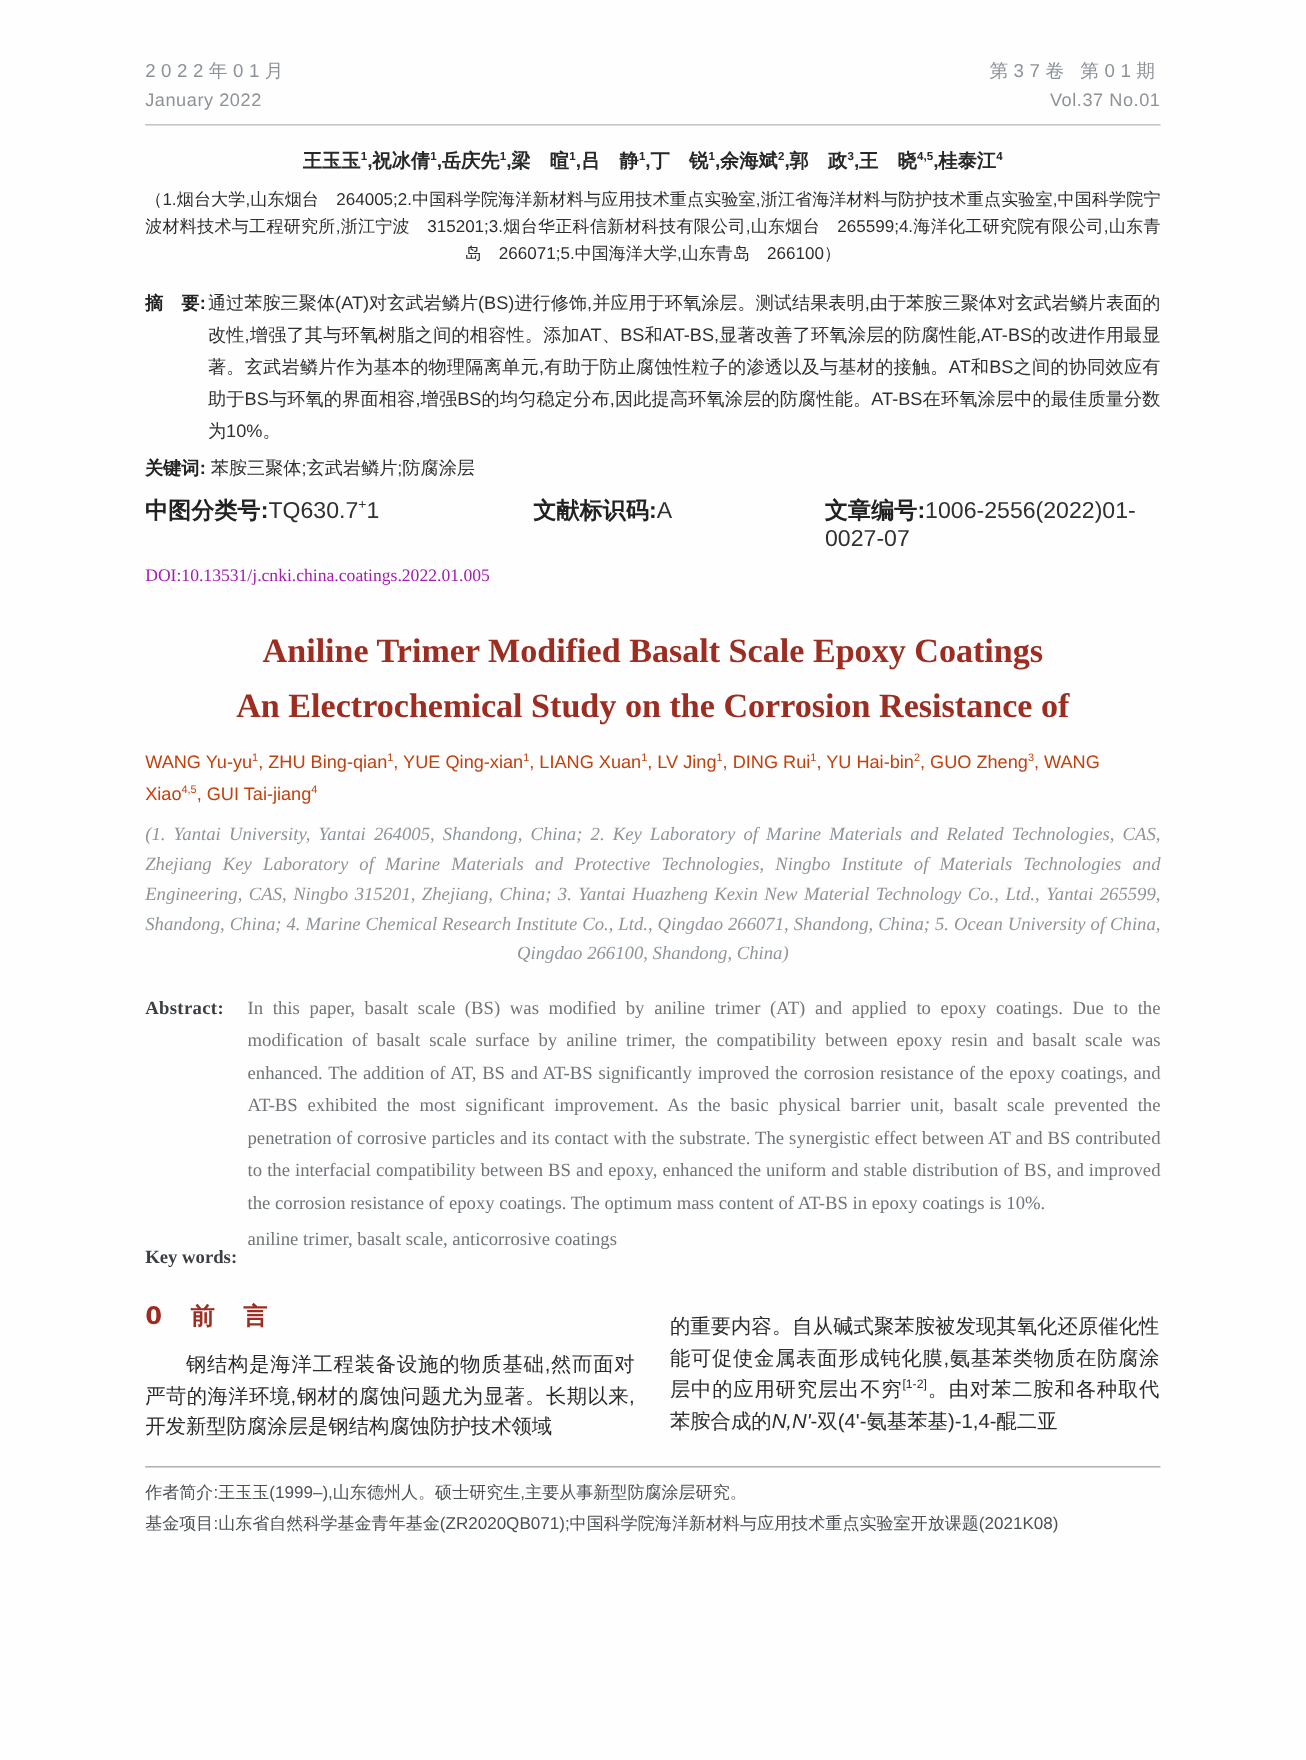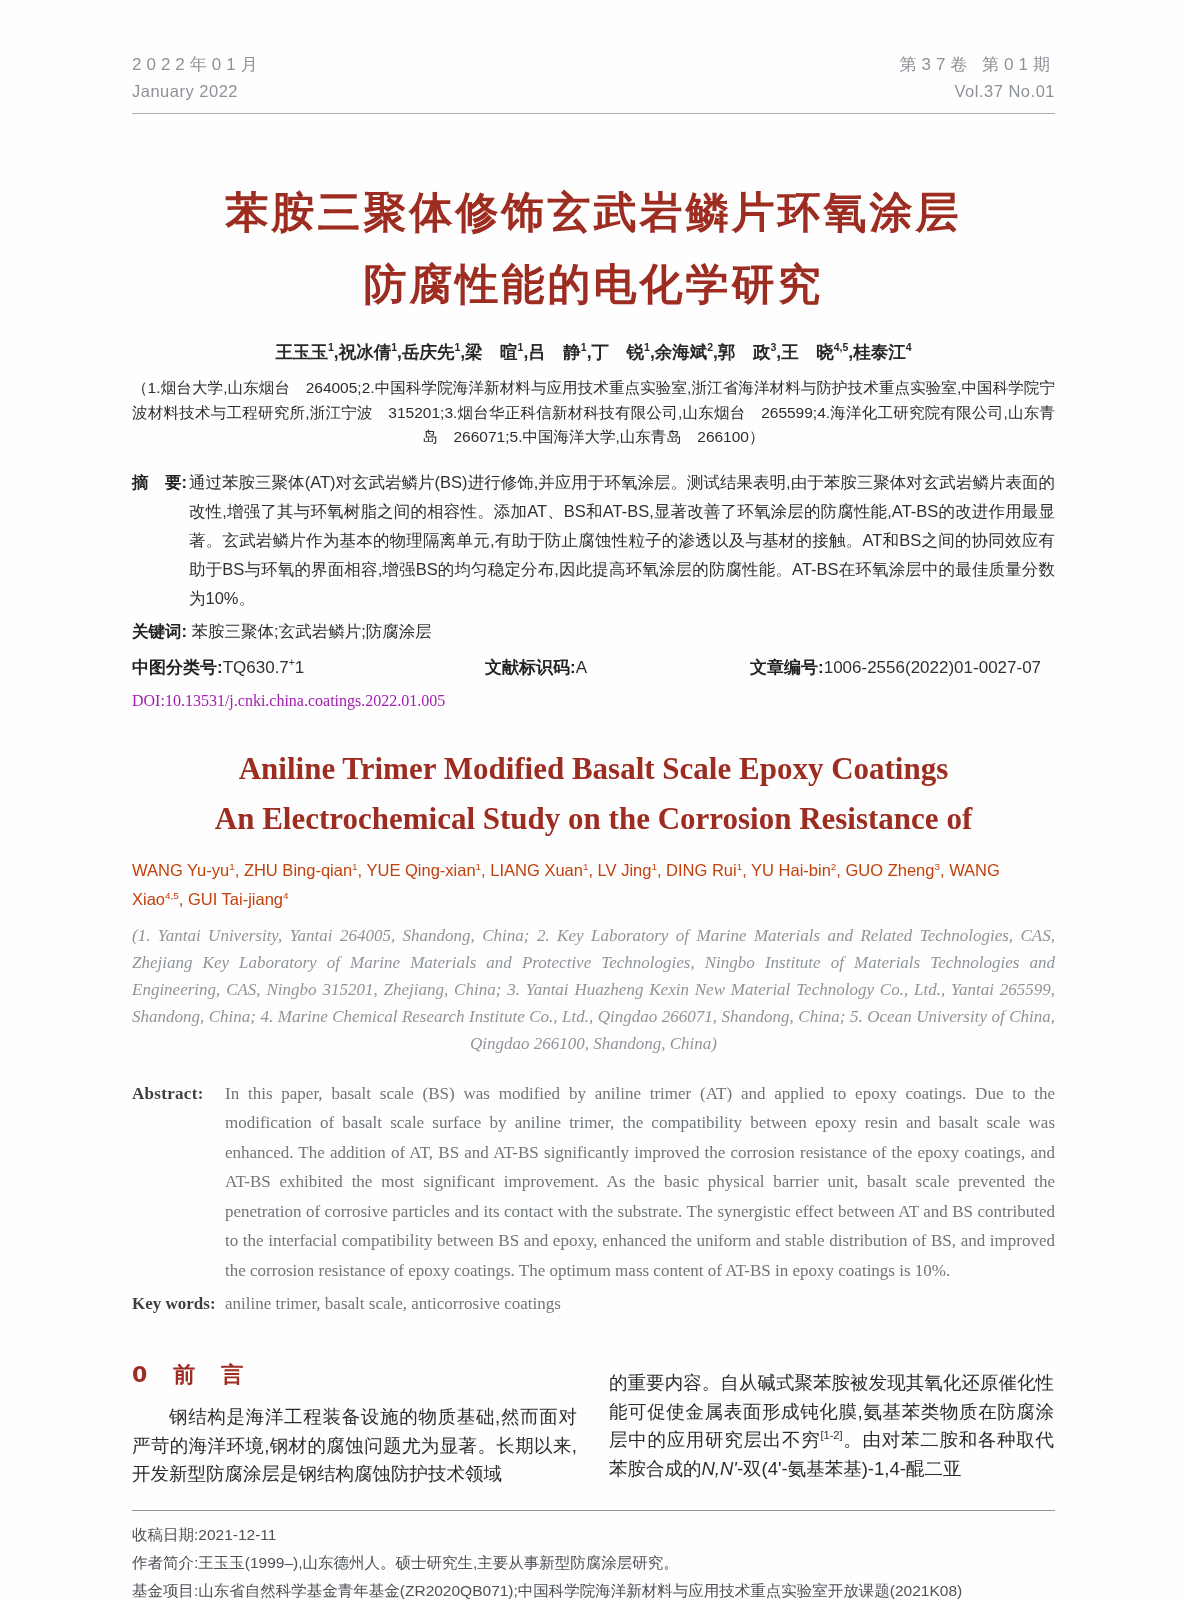--- a/index.html
+++ b/index.html
@@ -33,21 +33,21 @@
   .affil-cn { margin-top:12px; font-size:15.5px; line-height:24.5px; color:#2b2d2f; font-weight:500;
               text-align:justify; text-align-last:center; }
 
   
   .abs-cn { position:relative; margin-top:18px; padding-left:57px;
             font-size:16.5px; line-height:29px; color:#2e3032; text-align:justify; }
   .abs-cn .lbl { position:absolute; left:0; top:0; font-weight:700; color:#222; white-space:nowrap; }
   .kw-cn { margin-top:8px; font-size:16.5px; color:#2e3032; }
   .kw-cn .lbl { font-weight:700; color:#222; }
 
-  .meta-row { display:flex; margin-top:13px; font-size:17px; color:#2e3032; }
+  .meta-row { display:flex; margin-top:13px; font-size:21px; color:#2e3032; }
   .meta-row .lbl { font-weight:700; color:#222; }
   .meta-row .m1 { width:353px; }
   .meta-row .m2 { width:265px; }
   .meta-row .m3 { flex:1; }
   .doi { margin-top:13px; font-size:16px; color:#a21caf;
          font-family:"Liberation Serif","DejaVu Serif",serif; }
 
   
   .title-en { margin-top:34px; text-align:center; color:#9d2c21; font-weight:700;
               font-size:31px; line-height:50px;
@@ -59,21 +59,21 @@
 
   
   .abs-en { position:relative; margin-top:22px; padding-left:93px;
             font-family:"Liberation Serif","DejaVu Serif",serif;
             font-size:17px; line-height:29.5px; color:#707579; text-align:justify; }
   .abs-en .lbl { position:absolute; left:0; top:0; font-weight:700; color:#3b3f43;
                  letter-spacing:0.3px; white-space:nowrap; }
   .kw-en { position:relative; margin-top:9px; padding-left:93px;
            font-family:"Liberation Serif","DejaVu Serif",serif;
            font-size:17px; color:#707579; }
-  .kw-en .lbl { position:absolute; left:0; top:0; font-weight:700; color:#3b3f43; }
+  .kw-en .lbl { position:absolute; left:0; top:16px; font-weight:700; color:#3b3f43; }
 
   
   .columns { display:flex; gap:32px; margin-top:46px; }
   .col { width:445px; }
   .sec-head { color:#9d2c21; font-weight:800; font-size:22px; letter-spacing:2px;
               line-height:30px; margin-bottom:13px;
               font-family:"DejaVu Sans","Liberation Sans",sans-serif; }
   .body-par { font-size:18.5px; line-height:28.6px; color:#2a2c2e; text-align:justify; }
   .body-par.indent { text-indent:2em; }
   .col.right { padding-top:9px; }
@@ -93,24 +93,20 @@
       <div class="cell l">
         <div class="cn">2022年01月</div>
         <div class="en">January 2022</div>
       </div>
       <div class="cell r">
         <div class="cn">第37卷 第01期</div>
         <div class="en">Vol.37  No.01</div>
       </div>
     </div>
 
-    <h1 class="title-cn">
-      <div>苯胺三聚体修饰玄武岩鳞片环氧涂层</div>
-      <div>防腐性能的电化学研究</div>
-    </h1>
 
     <div class="authors-cn"><span>王玉玉</span><sup>1</sup>,<span>祝冰倩</span><sup>1</sup>,<span>岳庆先</span><sup>1</sup>,<span>梁　暄</span><sup>1</sup>,<span>吕　静</span><sup>1</sup>,<span>丁　锐</span><sup>1</sup>,<span>余海斌</span><sup>2</sup>,<span>郭　政</span><sup>3</sup>,<span>王　晓</span><sup>4,5</sup>,<span>桂泰江</span><sup>4</sup></div>
 
     <div class="affil-cn">（1.烟台大学,山东烟台　264005;2.中国科学院海洋新材料与应用技术重点实验室,浙江省海洋材料与防护技术重点实验室,中国科学院宁波材料技术与工程研究所,浙江宁波　315201;3.烟台华正科信新材科技有限公司,山东烟台　265599;4.海洋化工研究院有限公司,山东青岛　266071;5.中国海洋大学,山东青岛　266100）</div>
 
     <div class="abs-cn">
       <span class="lbl">摘　要:</span>
       <span>通过苯胺三聚体(AT)对玄武岩鳞片(BS)进行修饰,并应用于环氧涂层。测试结果表明,由于苯胺三聚体对玄武岩鳞片表面的改性,增强了其与环氧树脂之间的相容性。添加AT、BS和AT-BS,显著改善了环氧涂层的防腐性能,AT-BS的改进作用最显著。玄武岩鳞片作为基本的物理隔离单元,有助于防止腐蚀性粒子的渗透以及与基材的接触。AT和BS之间的协同效应有助于BS与环氧的界面相容,增强BS的均匀稳定分布,因此提高环氧涂层的防腐性能。AT-BS在环氧涂层中的最佳质量分数为10%。</span>
     </div>
 
@@ -158,19 +154,18 @@
         <p class="body-par indent">钢结构是海洋工程装备设施的物质基础,然而面对严苛的海洋环境,钢材的腐蚀问题尤为显著。长期以来,开发新型防腐涂层是钢结构腐蚀防护技术领域</p>
       </div>
       <div class="col right">
         <p class="body-par">
           <span>的重要内容。自从碱式聚苯胺被发现其氧化还原催化性能可促使金属表面形成钝化膜,氨基苯类物质在防腐涂层中的应用研究层出不穷</span><sup>[1-2]</sup><span>。由对苯二胺和各种取代苯胺合成的</span><i class="chem">N,N'</i><span>-双(4'-氨基苯基)-1,4-醌二亚</span>
         </p>
       </div>
     </div>
 
     <div class="footnotes">
-      <div>收稿日期:2021-12-11</div>
       <div>作者简介:王玉玉(1999–),山东德州人。硕士研究生,主要从事新型防腐涂层研究。</div>
       <div>基金项目:山东省自然科学基金青年基金(ZR2020QB071);中国科学院海洋新材料与应用技术重点实验室开放课题(2021K08)</div>
     </div>
 
   </div>
 </div>
 
 </body></html>

